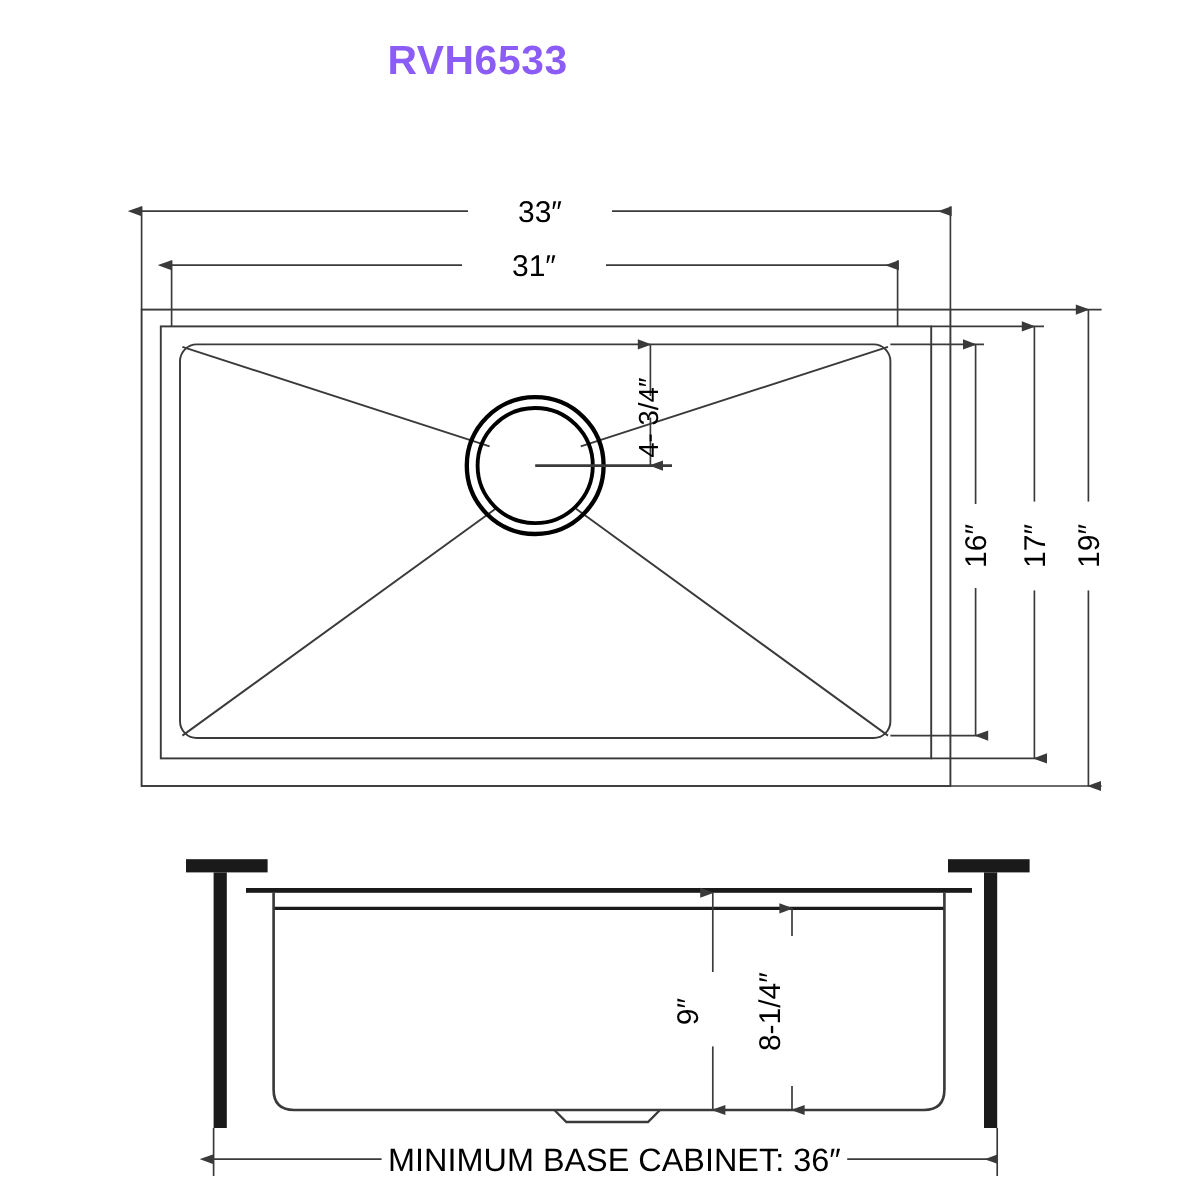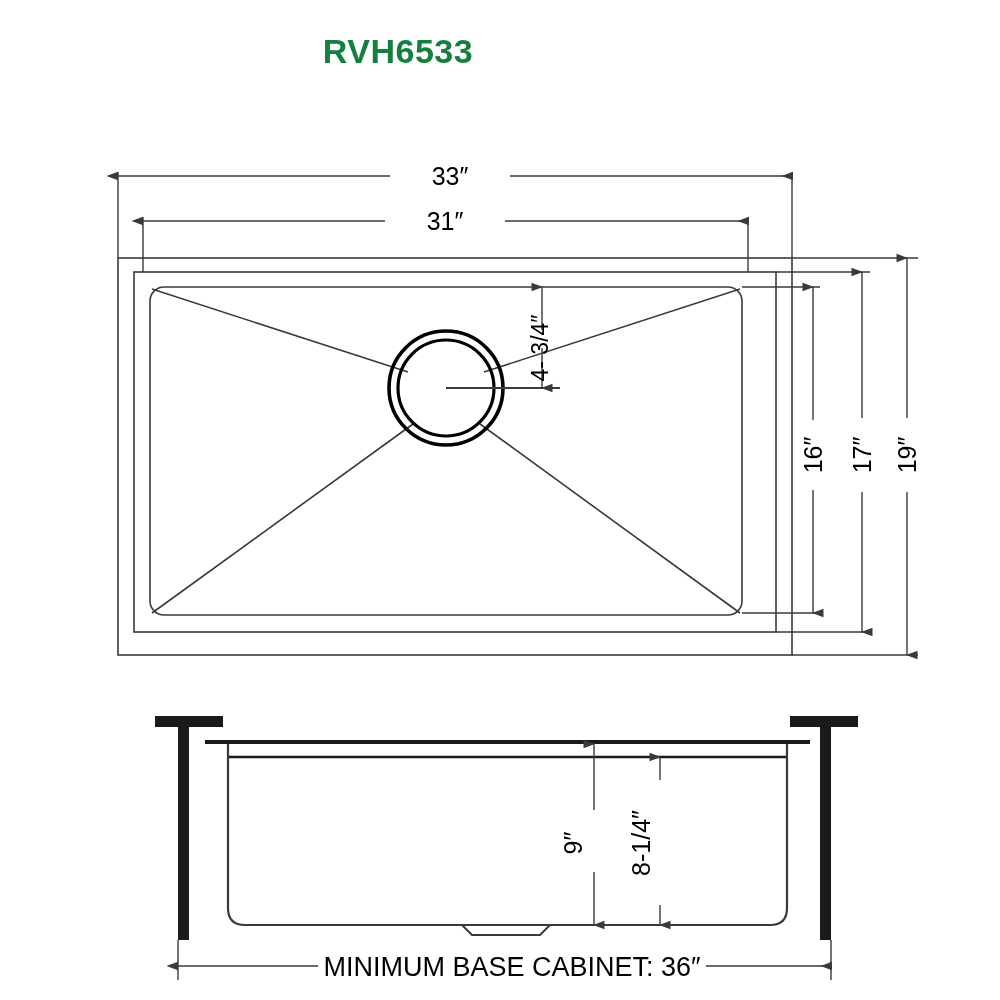--- a/index.html
+++ b/index.html
@@ -21,21 +21,21 @@
   }
   #title {
     position: absolute;
     left: 0;
     top: 32px;
     width: 796px;
     text-align: center;
     font-family: "Liberation Sans", sans-serif;
     font-size: 34px;
     font-weight: bold;
-    color: #15803d;
+    color: #8b5cf6;
     letter-spacing: 0.5px;
   }
   svg.drawing {
     position: absolute;
     left: 0;
     top: 0;
   }
   .dimtext {
     font-family: "Liberation Sans", sans-serif;
     font-size: 25px;

